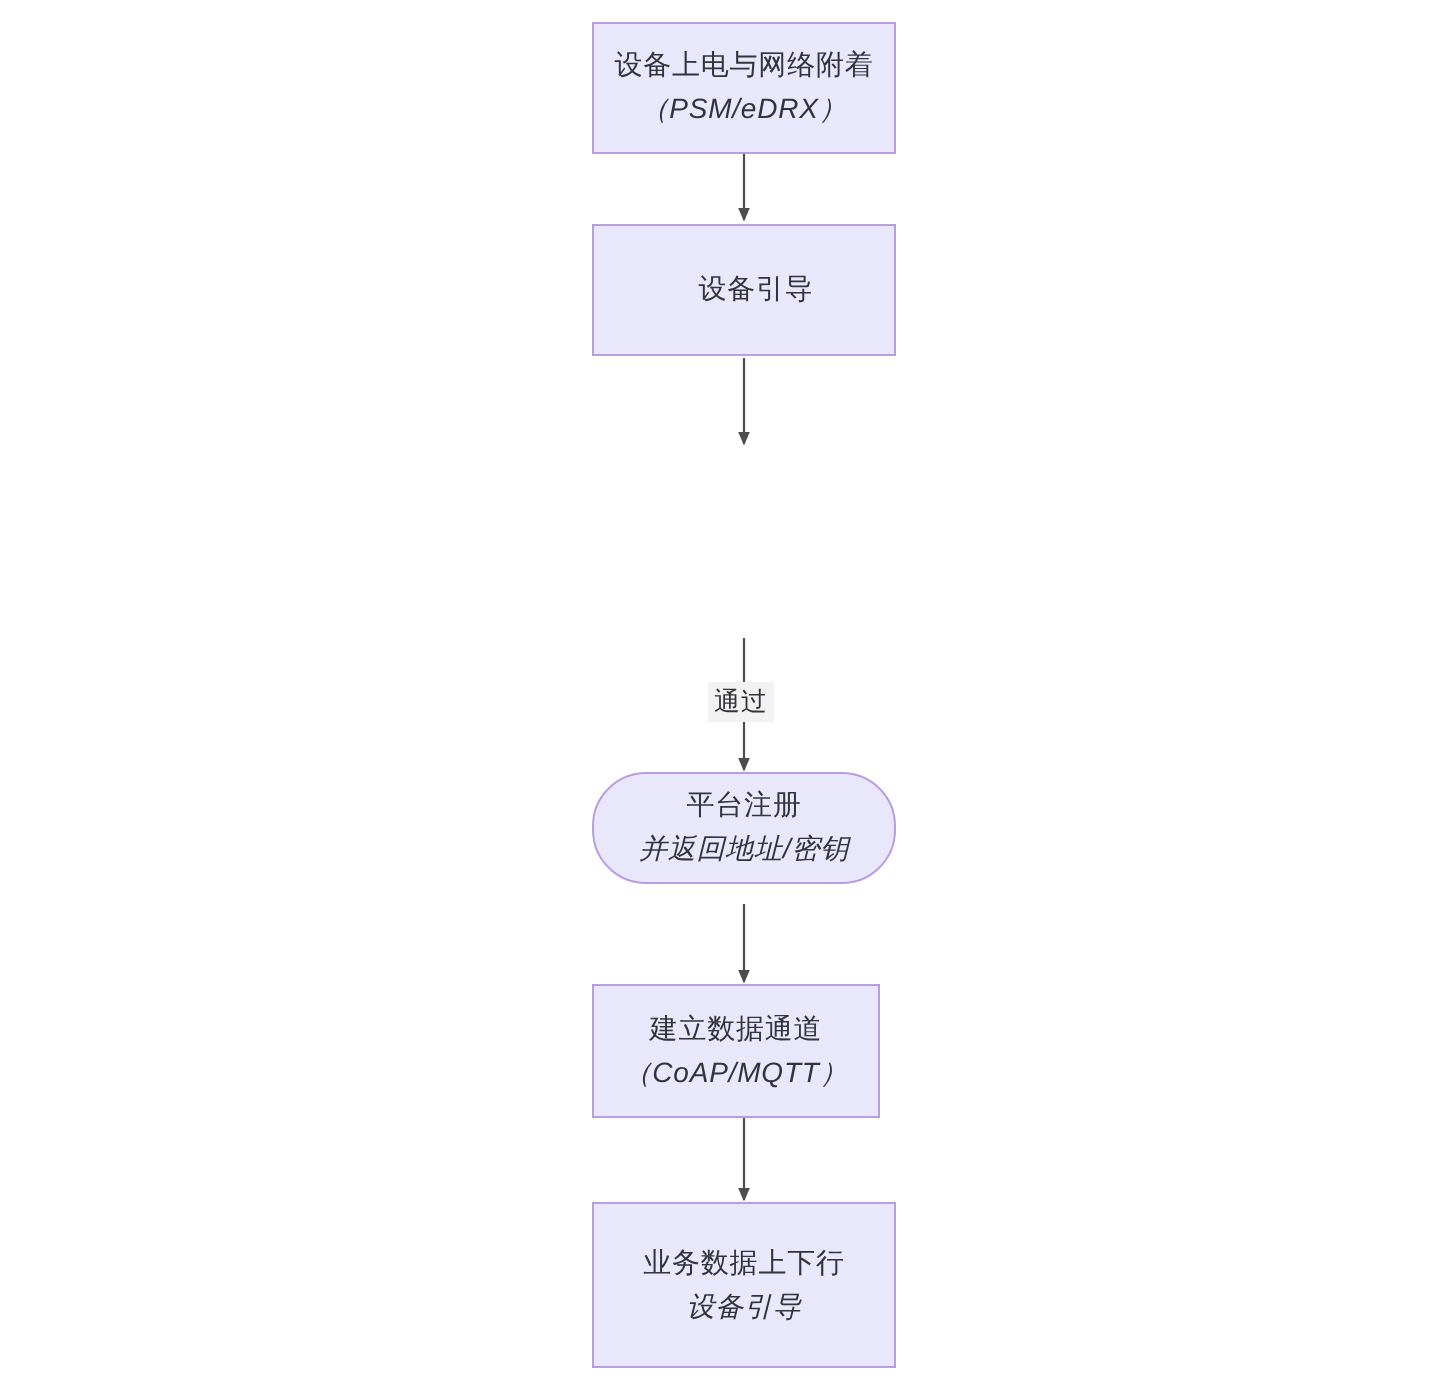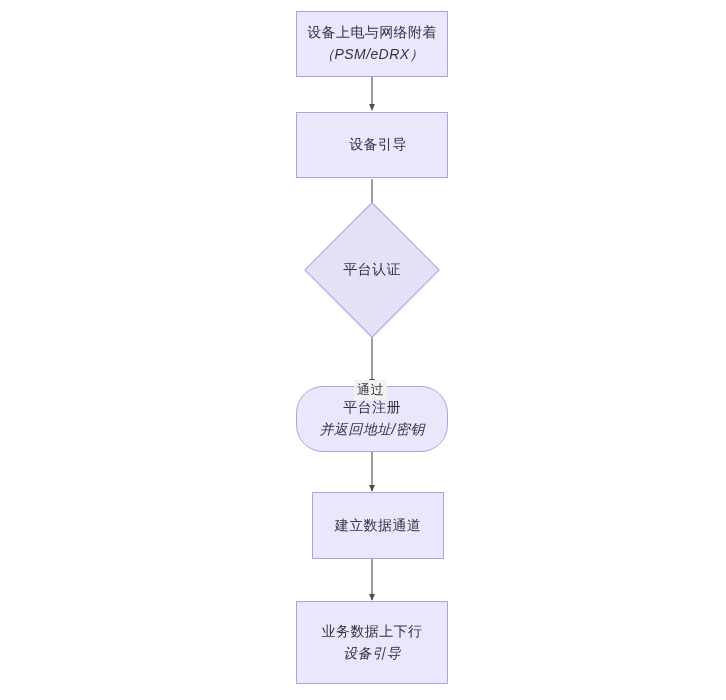--- a/index.html
+++ b/index.html
@@ -75,21 +75,20 @@
   }
   .edge-label {
     position: absolute;
     background: #f2f2f2;
     color: #33333a;
     font-size: 13px;
     letter-spacing: 0.4px;
     padding: 1px 3px;
     white-space: nowrap;
     z-index: 3;
-    margin-top: 39px;
   }
 </style>
 </head>
 <body>
 
 <div id="flow-canvas">
 
   <svg class="edge-layer" width="726" height="700" viewBox="0 0 726 700">
     <defs>
       <marker id="arrowhead" markerWidth="8" markerHeight="8" refX="6.2" refY="3.4" orient="auto" markerUnits="userSpaceOnUse">
@@ -105,34 +104,31 @@
 
   <div class="node" style="left:296px; top:11px; width:152px; height:66px;">
     <span class="line1">设备上电与网络附着</span>
     <span class="line2">（PSM/eDRX）</span>
   </div>
 
   <div class="node" style="left:296px; top:112px; width:152px; height:66px;padding-left:12px;">
     <span class="line1">设备引导</span>
   </div>
 
-  <div class="diamond-wrap" style="left:324px; top:222px; width:96px; height:96px;">
-    <div class="node-diamond"></div>
-    <span class="diamond-label">平台认证</span>
-  </div>
 
   <span class="edge-label" style="left:354px; top:341px;">通过</span>
 
-  <div class="node" style="left:296px; top:386px; width:152px; height:66px;border-radius:27px;">
+  <div class="node" style="left:296px; top:386px; width:152px; height:56px;border-radius:27px;">
     <span class="line1">平台注册</span>
     <span class="line2">并返回地址/密钥</span>
   </div>
 
-  <div class="node" style="left:312px; top:492px; width:132px; height:67px;">
+  <div class="node" style="left:296px; top:492px; width:144px; height:67px;">
     <span class="line1">建立数据通道</span>
+    <span class="line2">（CoAP/MQTT）</span>
   </div>
 
   <div class="node" style="left:296px; top:601px; width:152px; height:83px;">
     <span class="line1">业务数据上下行</span>
     <span class="line2">设备引导</span>
   </div>
 
 </div>
 
 </body></html>

